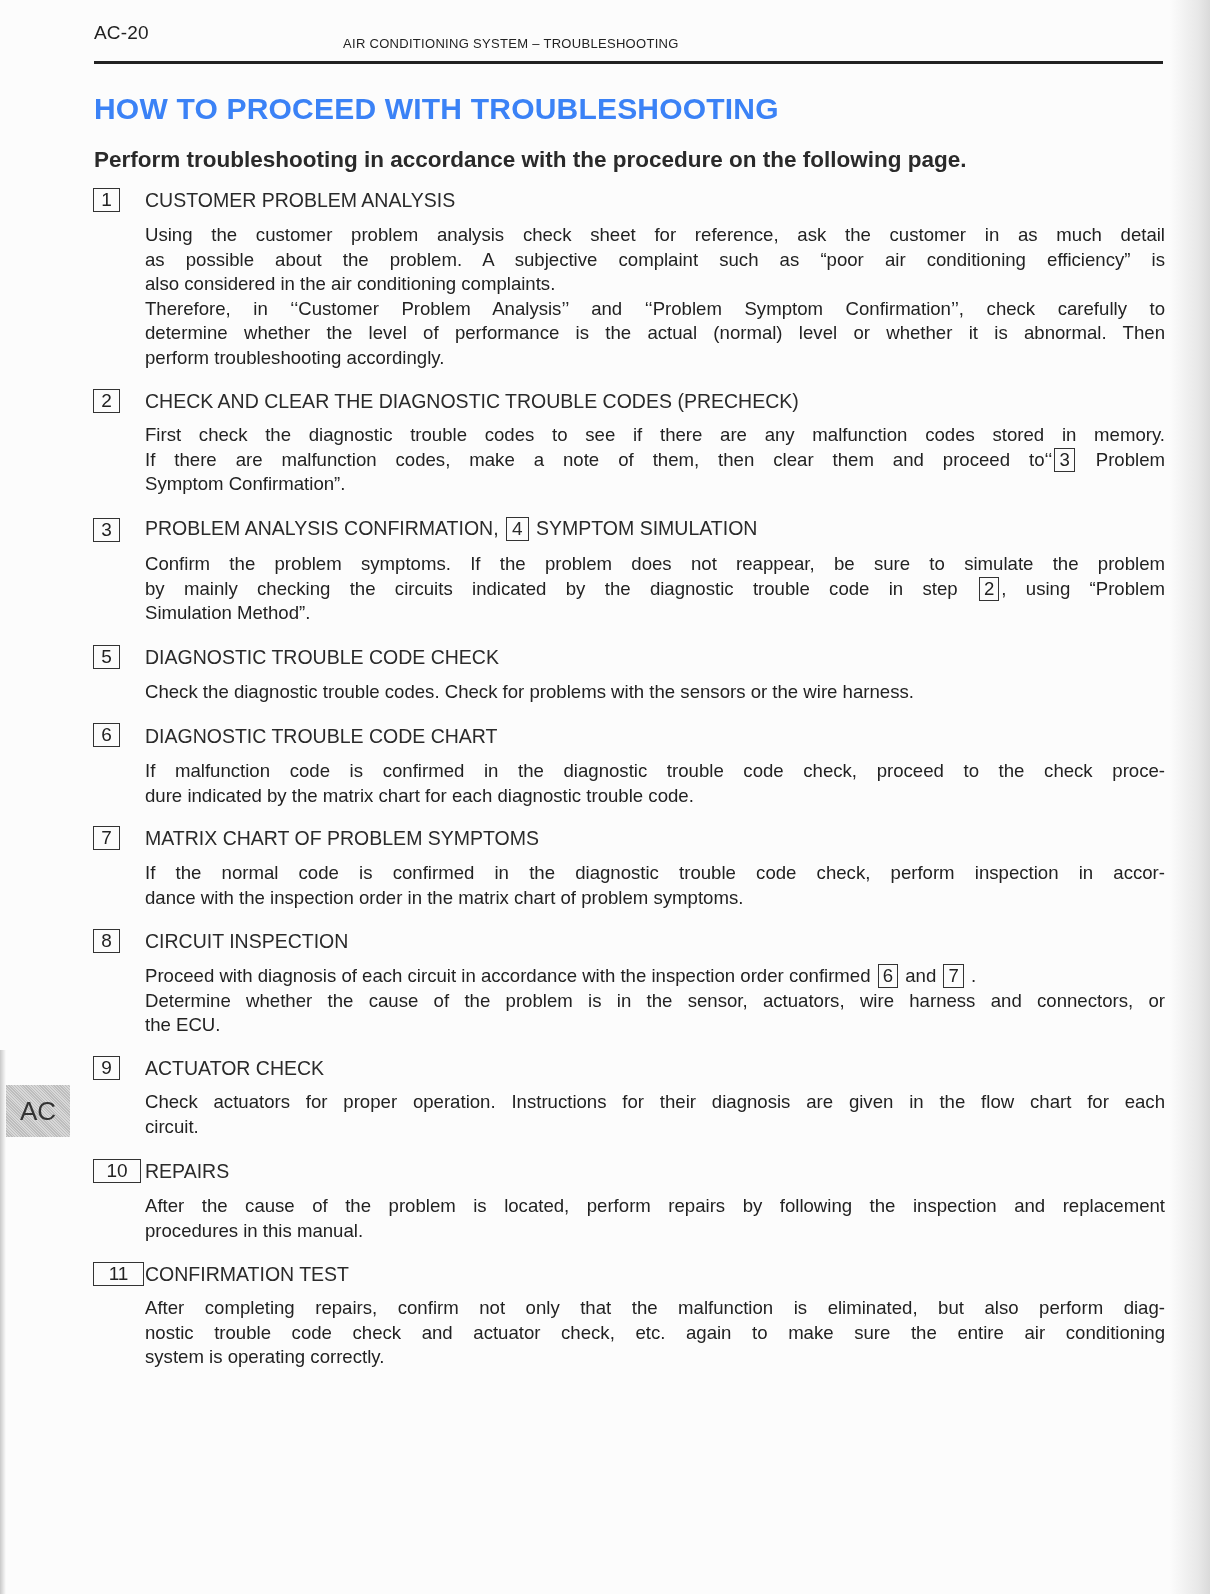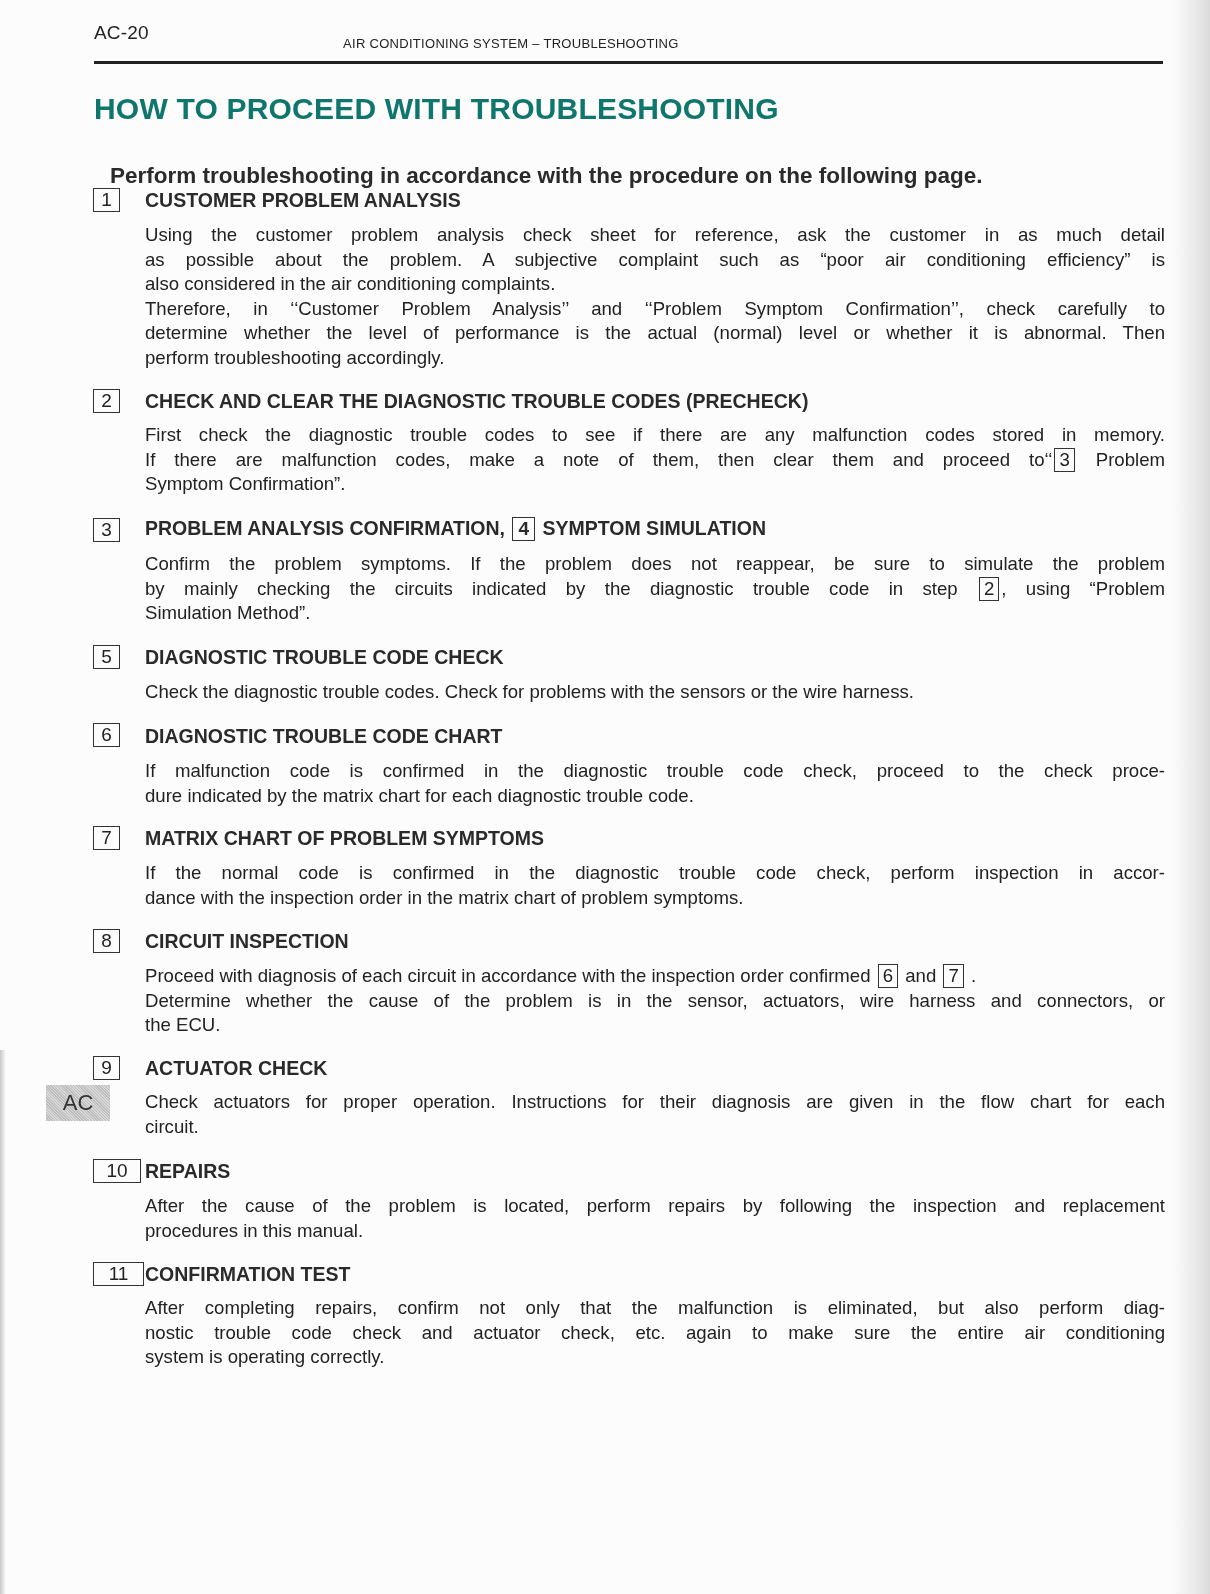--- a/index.html
+++ b/index.html
@@ -25,55 +25,55 @@
     .running-head {
       position: absolute; left: 343px; top: 36px;
       font-size: 13px; color: #222; letter-spacing: 0.3px;
     }
     .head-rule {
       position: absolute; left: 94px; top: 61px; width: 1069px; height: 3px;
       background: #222;
     }
     .title {
       position: absolute; left: 94px; top: 92px;
-      font-size: 30px; font-weight: bold; color: #0f766e; letter-spacing: 0.2px;
+      font-size: 30px; font-weight: bold; color: #3b82f6; letter-spacing: 0.2px;
       margin: 0;
     }
     .subtitle {
       position: absolute; left: 94px; top: 147px;
       font-size: 22.5px; font-weight: bold; color: #2a2a2a;
-      margin: 16px; white-space: nowrap;
+      margin: 0; white-space: nowrap;
     }
     .step-num {
       position: absolute; left: 93px;
       width: 27px; height: 24px; border: 1.5px solid #333;
       display: flex; align-items: center; justify-content: center;
       font-size: 19px; color: #222; box-sizing: border-box;
     }
     .step-title {
       position: absolute; left: 145px;
-      font-size: 19.5px; font-weight: bold; color: #2a2a2a; white-space: nowrap;
+      font-size: 19.5px; font-weight: normal; color: #2a2a2a; white-space: nowrap;
     }
     .step-body {
       position: absolute; left: 145px; width: 1020px;
       font-size: 18.6px; line-height: 24.5px; color: #222;
       text-align: justify;
     }
     .step-body .ln { display: block; white-space: nowrap; text-align: justify; text-align-last: justify; }
     .step-body .ln.last { text-align-last: left; }
     .inline-box {
       display: inline-block; border: 1.5px solid #333; padding: 0 4px;
       line-height: 22px; margin: 0 2px; font-size: 18.6px;
     }
     .step-title .inline-box { font-size: 19px; padding: 0 5px; }
     .ac-tab {
-      position: absolute; left: 6px; top: 1085px; width: 64px; height: 36px;
+      position: absolute; left: 6px; top: 1085px; width: 64px; height: 52px;
       background: repeating-linear-gradient(45deg, #bdbdbd 0 1px, #d8d8d8 1px 2px);
       display: flex; align-items: center; justify-content: center;
-      font-size: 22px; color: #333; margin-left: 40px;
+      font-size: 26px; color: #333;
     }
   </style>
 </head>
 <body>
 
 <div class="right-shade"></div>
 <div class="left-edge"></div>
 
 <div class="page-no">AC-20</div>
 <div class="running-head">AIR CONDITIONING SYSTEM – TROUBLESHOOTING</div>

